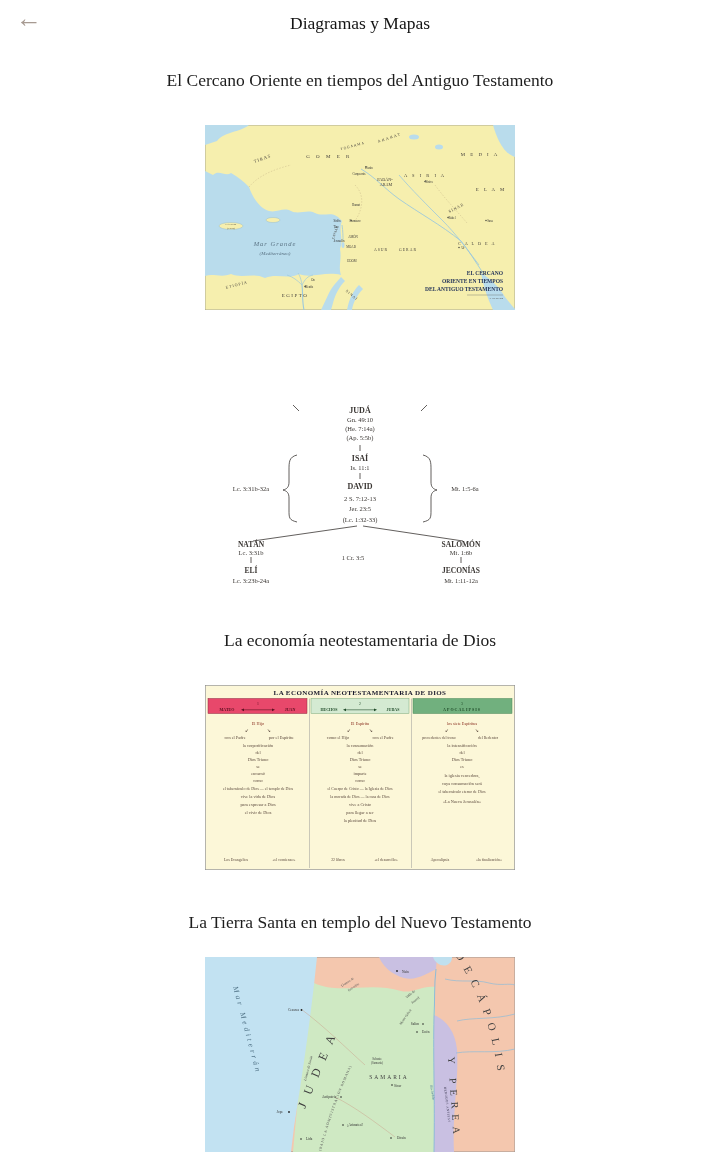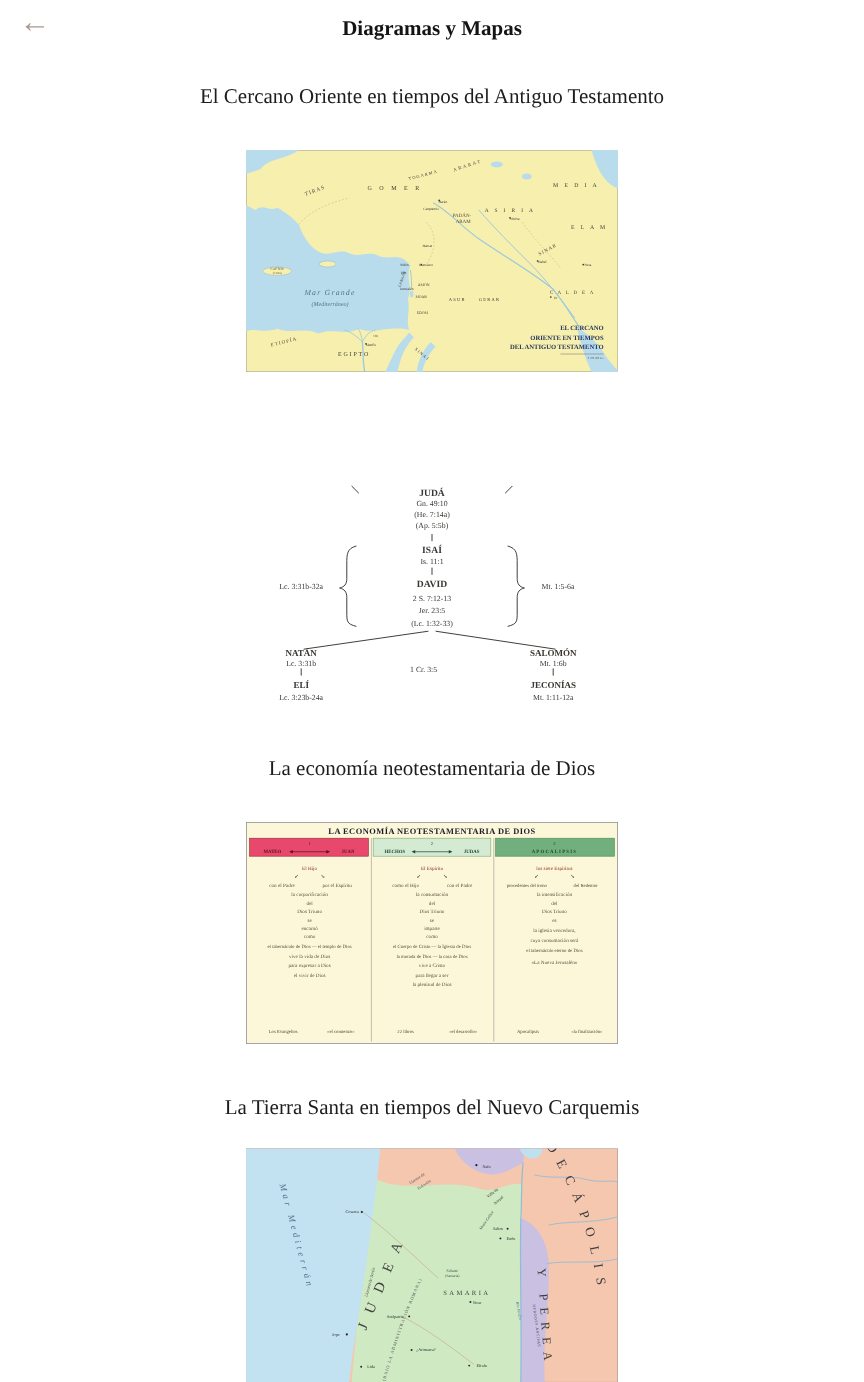--- a/index.html
+++ b/index.html
@@ -1,20 +1,20 @@
 <!DOCTYPE html>
 <html><head>
 <meta charset="utf-8">
 <style>
   html,body{margin:0;padding:0;background:#fff;}
   .page{position:relative;width:720px;height:1152px;background:#ffffff;overflow:hidden;
         font-family:"Liberation Serif",serif;}
   .back{position:absolute;top:6px;left:16px;font-size:26px;color:#a79a92;line-height:1;cursor:pointer;}
   .app-title{position:absolute;top:13px;left:0;width:720px;text-align:center;
-             font-weight:bold;font-size:17.5px;color:#141414;}
+             font-weight:normal;font-size:17.5px;color:#141414;}
   .h{position:absolute;left:0;width:720px;text-align:center;font-size:17.5px;color:#1d1d1d;}
   svg{position:absolute;display:block;}
   svg text{font-family:"Liberation Serif",serif;}
   .imgframe{shape-rendering:auto;}
 </style>
 </head>
 <body>
 
 <div class="page">
 
@@ -232,21 +232,21 @@
       <text x="257" y="83">es</text>
       <text x="257" y="92">la iglesia vencedora,</text>
       <text x="257" y="100">cuya consumación será</text>
       <text x="257" y="108" font-size="4">el tabernáculo eterno de Dios</text>
       <text x="257" y="118">«La Nueva Jerusalén»</text>
       <text x="235" y="176" font-size="3.9">Apocalipsis</text>
       <text x="284" y="176" font-size="3.9">«la finalización»</text>
     </g>
   </svg>
 
-  <div class="h" style="top:912px">La Tierra Santa en tiempos del Nuevo Carquemis</div>
+  <div class="h" style="top:912px">La Tierra Santa en templo del Nuevo Testamento</div>
 
   <svg style="left:205px;top:957px" width="310" height="195" viewBox="0 0 310 195">
     <defs>
       <path id="adminPath" d="M116,194 C128,150 146,102 176,56"></path>
       <path id="decPath" d="M250,-2 C272,32 288,74 293,118 C295,140 294,162 291,186"></path>
     </defs>
     <rect x="0" y="0" width="310" height="195" fill="#f4c7ae" stroke="#8a8a8a" stroke-width="0.8"></rect>
     <path d="M109,26 C99,80 93,138 88,195 L230,195 L230,30 C218,28 207,37 196,34 C165,24 135,38 109,26 Z" fill="#cfe9c3"></path>
     <path d="M174,0 C178,10 188,18 199,21 C212,24 223,16 231,12 L232,0 Z" fill="#c9c0e2"></path>
     <path d="M229,58 C241,63 250,74 252,92 C254,124 247,156 249,195 L229,195 Z" fill="#c9c0e2"></path>

